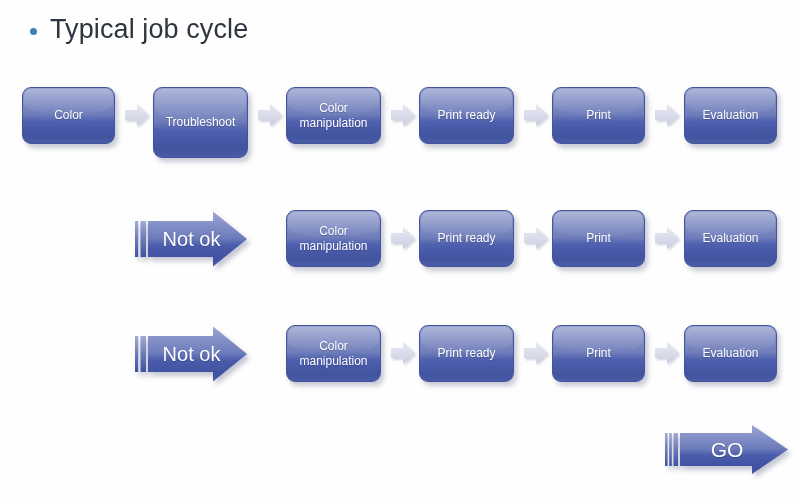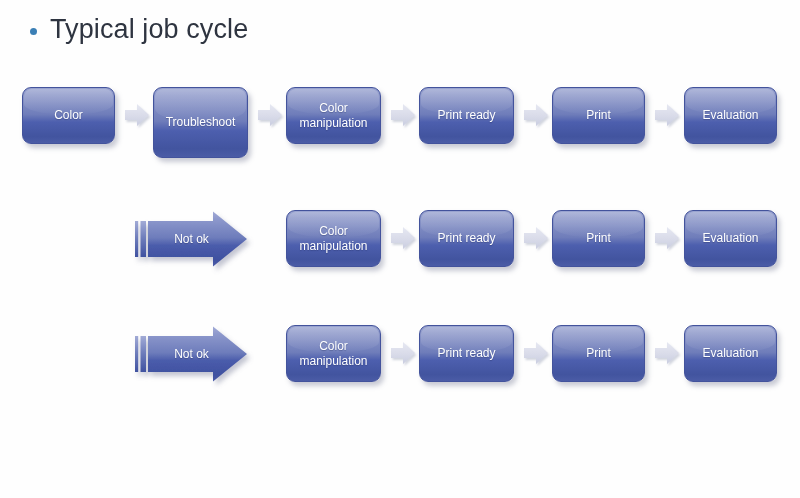--- a/index.html
+++ b/index.html
@@ -102,21 +102,21 @@
     left: 0; top: 0;
     width: 100%; height: 100%;
     display: flex;
     align-items: center;
     justify-content: center;
     color: #ffffff;
     font-family: "Liberation Sans", sans-serif;
     pointer-events: none;
     text-shadow: 0 1px 1px rgba(30,40,90,.40);
   }
-  .bigarrow.notok .atext { font-size: 12px; padding-right: 34px; }
+  .bigarrow.notok .atext { font-size: 20px; padding-right: 34px; }
   .bigarrow.go .atext { font-size: 21px; padding-right: 40px; }
 </style>
 </head>
 <body>
 
 <div id="slide">
 
   <div class="title-row">
     <span class="title-bullet"></span>
     <span class="title-text">Typical job cycle</span>
@@ -286,14 +286,25 @@
   <div class="chev" style="left:654px; top:340px;">
     <svg viewBox="0 0 26 26">
         <path d="M1 8 L13 8 L13 2 L25 13 L13 24 L13 18 L1 18 Z" fill="url(#gradChev)" filter="url(#chevShadow)"></path>
       </svg>
   </div>
 
   <div class="pbox" style="left:684px; top:325px; width:93px; height:57px;">
     <span class="lbl">Evaluation</span>
   </div>
 
+  <div class="bigarrow go" style="left:664px; top:424px; width:126px; height:52px;">
+    <svg viewBox="0 0 126 52" preserveAspectRatio="none">
+      <g filter="url(#softShadow)">
+        <rect x="1" y="9" width="2.6" height="33" fill="url(#gradStripe)"></rect>
+        <rect x="5.2" y="9" width="2.6" height="33" fill="url(#gradStripe)"></rect>
+        <rect x="9.5" y="9" width="4.5" height="33" fill="url(#gradStripe)"></rect>
+        <path d="M16 9 L88 9 L88 1 L124 25.5 L88 50 L88 42 L16 42 Z" fill="url(#gradArrow)"></path>
+      </g>
+    </svg>
+    <div class="atext">GO</div>
+  </div>
 
 </div>
 
 </body></html>

